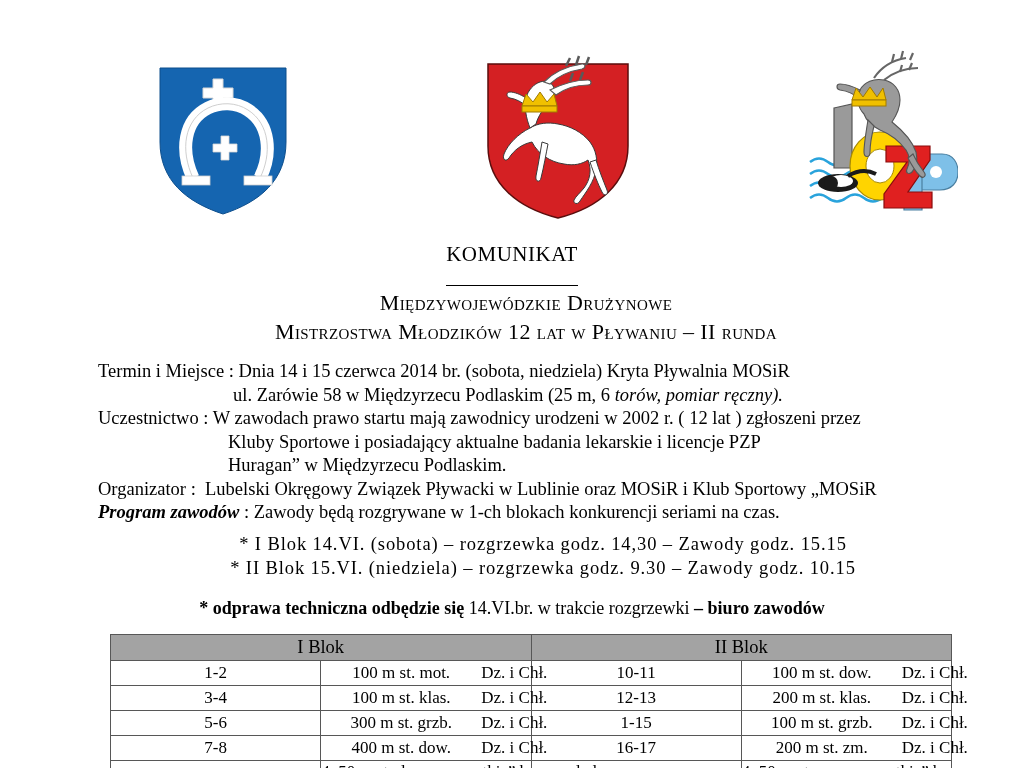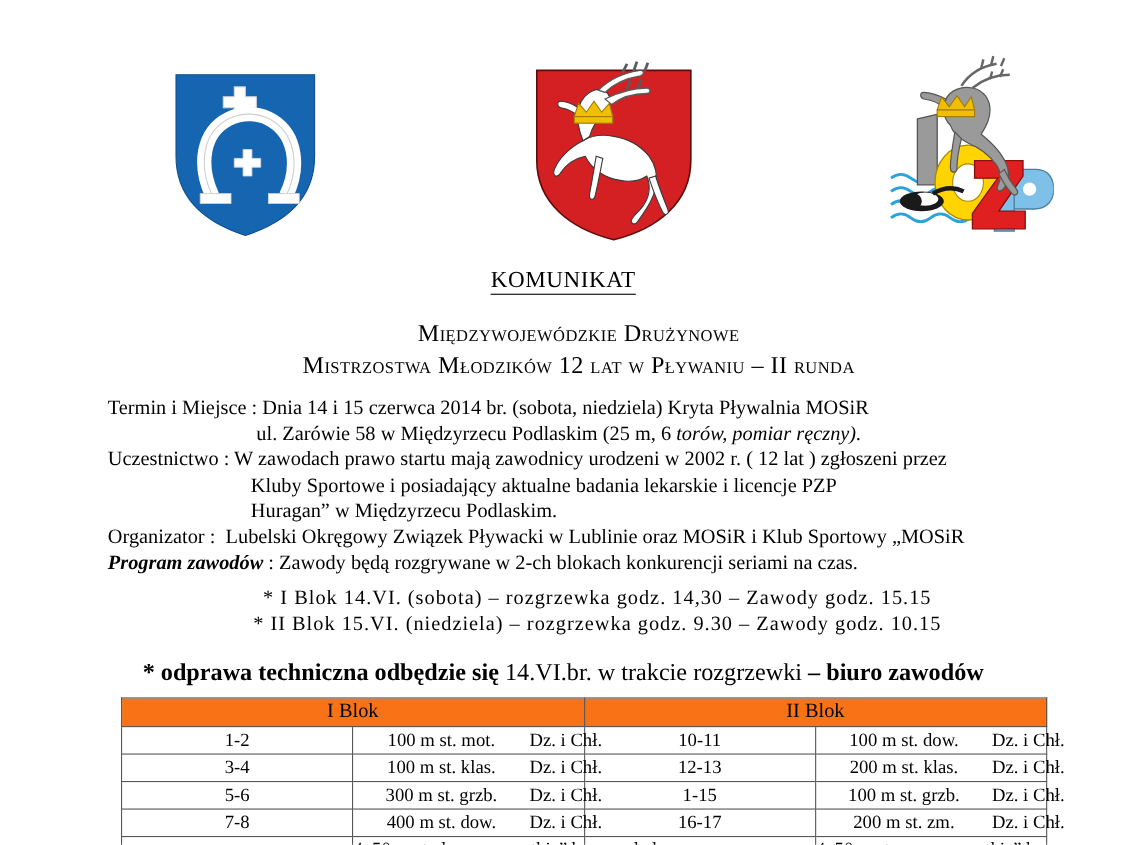--- a/index.html
+++ b/index.html
@@ -37,21 +37,21 @@
     position: absolute;
     top: 242px;
     left: 0;
     width: 1024px;
     text-align: center;
     font-size: 21px;
     letter-spacing: 0.5px;
   }
   .doc-title span {
     border-bottom: 1.5px solid #000;
-    padding-bottom: 1px;
+    padding-bottom: 19px;
   }
   .subtitle {
     position: absolute;
     left: 14px;
     width: 1024px;
     text-align: center;
     font-variant: small-caps;
     font-size: 22px;
     letter-spacing: 0.4px;
   }
@@ -84,41 +84,41 @@
   .sched-1 { top: 534px; }
   .sched-2 { top: 558px; }
   .sched .sp { letter-spacing: 0.9px; }
 
   .notice {
     position: absolute;
     left: 0;
     top: 598px;
     width: 1024px;
     text-align: center;
-    font-size: 22px;
+    font-size: 18px;
   }
 
   
   .prog-table {
     position: absolute;
     left: 110px;
     top: 634px;
     width: 842px;
     border-collapse: collapse;
     table-layout: fixed;
     font-size: 17px;
   }
   .prog-table td, .prog-table th {
     border: 1px solid #575757;
     padding: 0;
     height: 24px;
     font-weight: normal;
   }
   .prog-table .hdr {
-    background: #f97316;
+    background: #a3a3a3;
     text-align: center;
     font-size: 18.5px;
     height: 25px;
   }
   .col-num { width: 72px; text-align: center; }
   .col-ev  { width: 349px; text-align: center; }
   .ev-inner {
     display: inline-block;
     text-align: left;
     white-space: nowrap;
@@ -256,21 +256,21 @@
 
   <div class="line indent-2">Huragan” w  Międzyrzecu Podlaskim.</div>
 
   <div class="line">
     <span>Organizator :</span>
     &nbsp;<span>Lubelski Okręgowy Związek Pływacki w Lublinie oraz MOSiR i Klub Sportowy „MOSiR</span>
   </div>
 
   <div class="line">
     <span class="bi">Program zawodów</span>
-    <span>: Zawody będą rozgrywane w 2-ch blokach konkurencji seriami na czas.</span>
+    <span>: Zawody będą rozgrywane w 1-ch blokach konkurencji seriami na czas.</span>
   </div>
 </div>
 
 <div class="sched sched-1">
   <span class="sp">*  I     Blok    14.VI. (sobota)  –  rozgrzewka  godz. 14,30  –  Zawody  godz.  15.15</span>
 </div>
 <div class="sched sched-2">
   <span class="sp">* II    Blok    15.VI. (niedziela) –  rozgrzewka  godz.  9.30  –  Zawody  godz.  10.15</span>
 </div>
 

